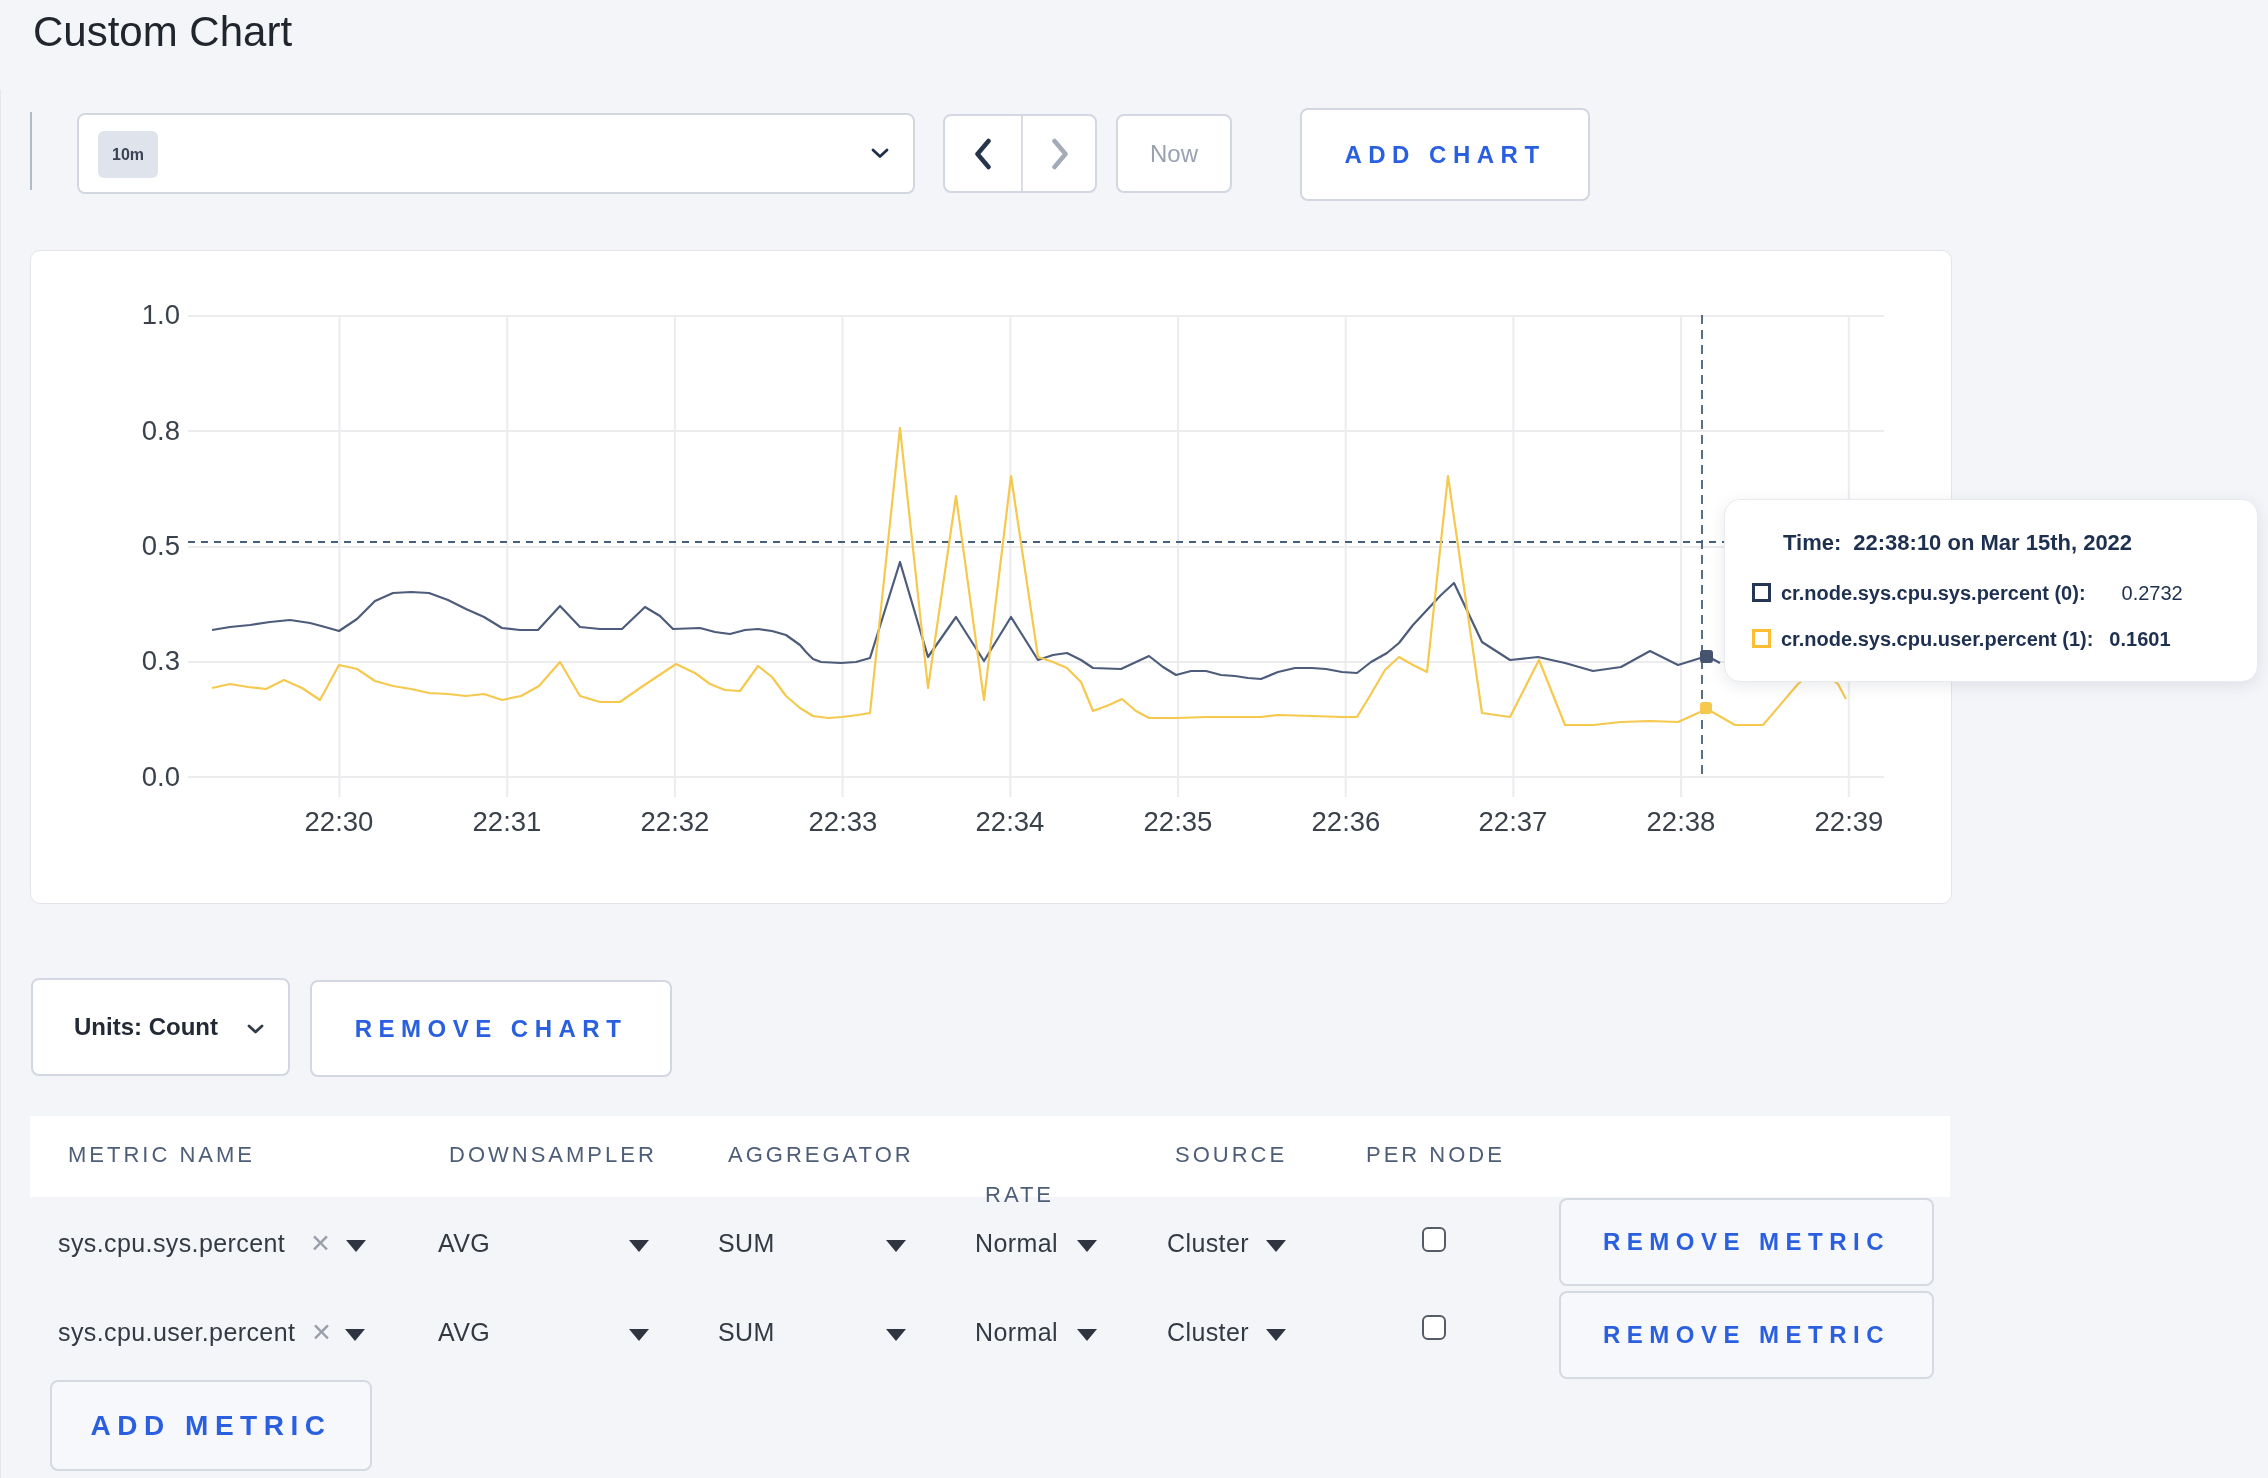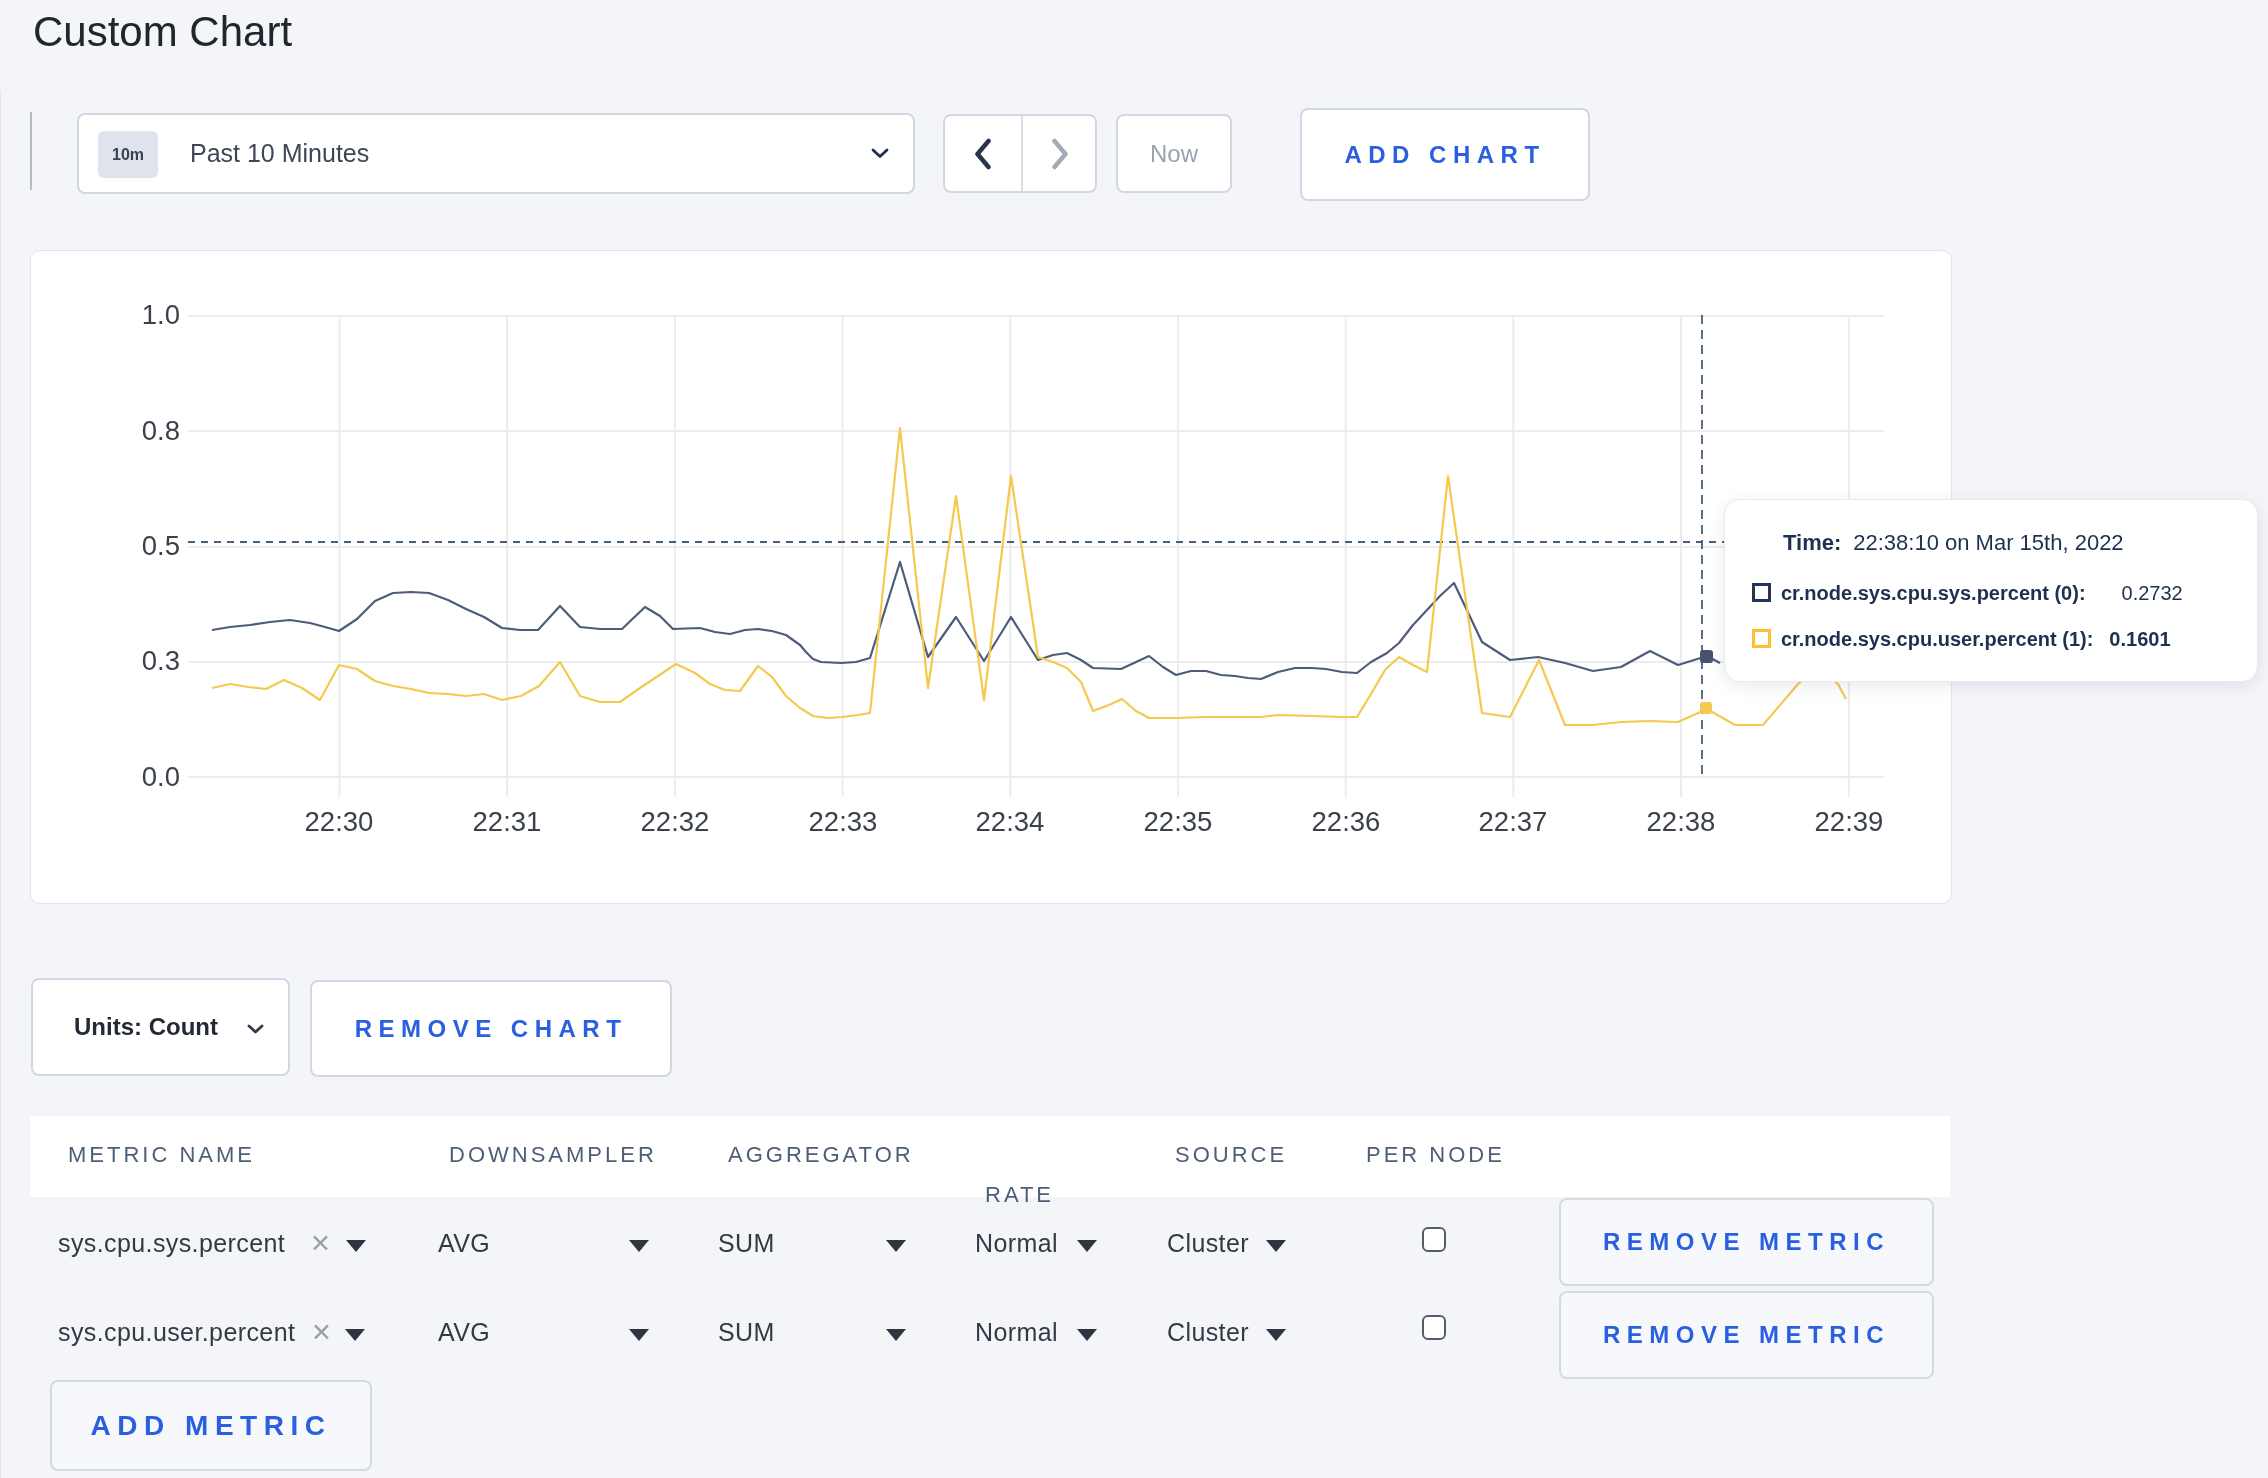--- a/index.html
+++ b/index.html
@@ -12,21 +12,20 @@
 </head>
 <body>
 
 <div class="abs" style="left:33px;top:8px;font-size:42px;color:#20252e;">Custom Chart</div>
 
 <div class="abs" style="left:0;top:90px;width:1px;height:1388px;background:#e4e6ec;"></div>
 <div class="abs" style="left:30px;top:112px;width:2px;height:78px;background:#b3bac8;"></div>
 
 <div class="abs card" style="left:77px;top:113px;width:838px;height:81px;">
   <div class="abs" style="left:19px;top:16px;width:60px;height:47px;background:#dfe3ec;border-radius:6px;text-align:center;line-height:47px;font-size:16px;font-weight:bold;color:#3a4354;">10m</div>
-  <div class="abs" style="left:111px;top:0;height:77px;line-height:77px;font-size:25px;color:#3d4757;">Past 10 Minutes</div>
   <svg class="abs" style="left:792px;top:33px;" width="18" height="11" viewBox="0 0 18 11">
       <path d="M2 2 L9 8.5 L16 2" fill="none" stroke="#20304c" stroke-width="2.8" stroke-linecap="round" stroke-linejoin="round"></path>
     </svg>
 </div>
 
 <div class="abs card" style="left:943px;top:114px;width:154px;height:79px;">
   <div class="abs" style="left:76px;top:0;width:2px;height:75px;background:#d9dce3;"></div>
   <svg class="abs" style="left:28px;top:22px;" width="20" height="32" viewBox="0 0 20 32">
       <path d="M15.5 3 L4.5 16 L15.5 29" fill="none" stroke="#26344c" stroke-width="4.5" stroke-linecap="round" stroke-linejoin="round"></path>
     </svg>
@@ -96,21 +95,21 @@
     695,673 710,684 725,690 740,691 758,666 772,677 786,696 800,708 813,716 828,718 842,717 858,715 870,713
     900,428 928,688 956,496 984,700 1011,476 1038,657 1053,662 1067,668 1081,682 1093,711 1109,705 1122,699
     1136,711 1149,718 1176,718 1206,717 1235,717 1261,717 1278,715 1312,716 1342,717 1357,717
     1371,694 1385,670 1399,657 1413,665 1427,672 1448,476 1482,713 1510,717 1539,660 1565,725 1593,725 1621,722 1650,721 1678,722
     1707,709 1735,725 1763,725 1798,684 1818,668 1838,684 1846,699"></polyline>
   <rect x="1700" y="650" width="13" height="13" rx="3" fill="#46536f"></rect>
   <rect x="1700" y="702" width="12" height="12" rx="3" fill="#f5c84e"></rect>
 </svg>
 
 <div class="abs" style="left:1724px;top:499px;width:534px;height:183px;background:#fff;border:1px solid #e8eaf0;border-radius:16px;box-shadow:0 4px 16px rgba(40,50,70,0.10);font-size:20px;color:#1e3050;">
-  <div class="abs" style="left:58px;top:30px;font-size:22px;"><b>Time:</b><span style="margin-left:12px;">22:38:10 on Mar 15th, 2022</span></div>
+  <div class="abs" style="left:58px;top:30px;font-size:22px;font-weight:bold;"><b>Time:</b><span style="margin-left:12px;">22:38:10 on Mar 15th, 2022</span></div>
   <div class="abs" style="left:27px;top:83px;width:19px;height:19px;border:3.5px solid #243654;"></div>
   <div class="abs" style="left:56px;top:82px;font-weight:bold;">cr.node.sys.cpu.sys.percent (0):<span style="font-weight:normal;margin-left:36px;">0.2732</span></div>
   <div class="abs" style="left:27px;top:129px;width:19px;height:19px;border:3.5px solid #fcbf34;"></div>
   <div class="abs" style="left:56px;top:128px;font-weight:bold;">cr.node.sys.cpu.user.percent (1):<span style="font-weight:bold;margin-left:16px;">0.1601</span></div>
 </div>
 
 <div class="abs card" style="left:31px;top:978px;width:259px;height:98px;text-decoration:underline;">
   <div class="abs" style="left:41px;top:0;height:94px;line-height:94px;font-size:24px;font-weight:bold;color:#232a36;">Units: Count</div>
   <svg class="abs" style="left:214px;top:44px;" width="17" height="10" viewBox="0 0 17 10">
       <path d="M2 2 L8.5 8 L15 2" fill="none" stroke="#323c4d" stroke-width="2.8" stroke-linecap="round" stroke-linejoin="round"></path>

